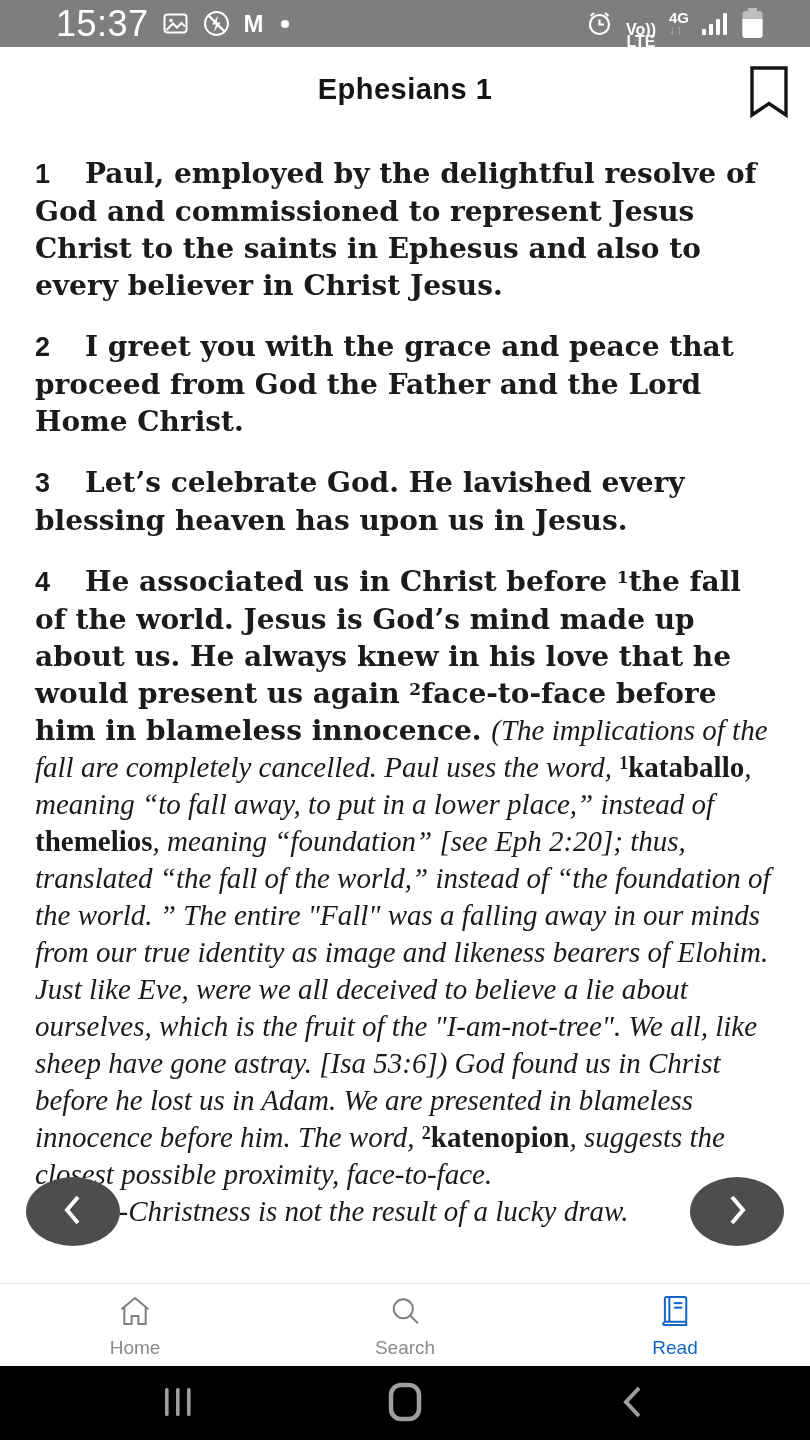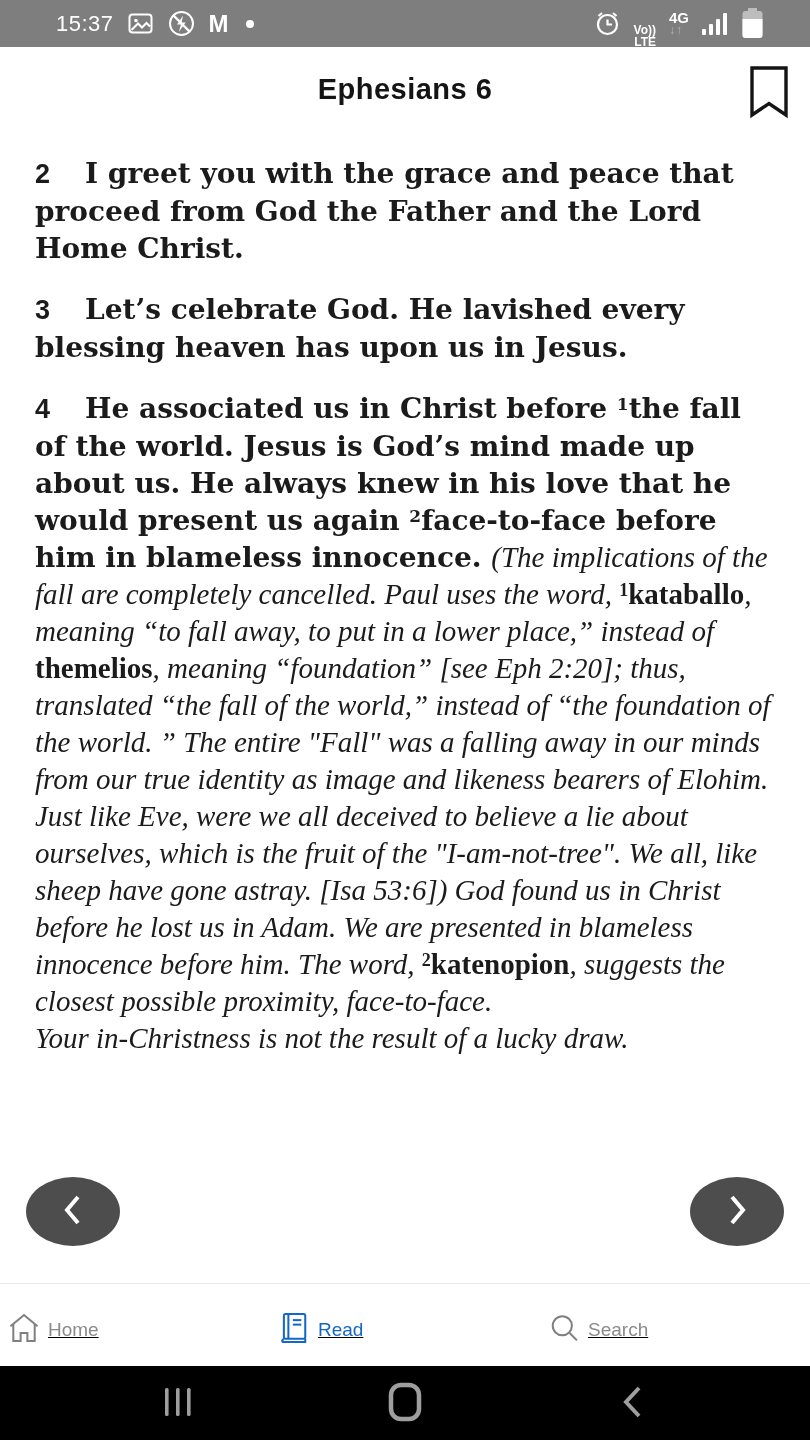--- a/index.html
+++ b/index.html
@@ -3,26 +3,26 @@
 <meta charset="utf-8">
 <style>
   html,body{margin:0;padding:0;background:#222;}
   .screen{position:relative;width:810px;height:1440px;background:#fff;overflow:hidden;
           font-family:"Liberation Sans",sans-serif;margin:0 auto;}
 
   
   .status-bar{position:absolute;top:0;left:0;width:810px;height:47px;background:#7e7e7e;
               box-sizing:border-box;display:flex;align-items:center;padding:0 46px 0 56px;color:#fff;}
   .sb-left{display:flex;align-items:center;gap:13px;}
-  .sb-time{font-size:22px;letter-spacing:.5px;}
+  .sb-time{font-size:36px;letter-spacing:.5px;}
   .sb-right{margin-left:auto;display:flex;align-items:center;gap:13px;}
   .sb-icon{display:flex;align-items:center;justify-content:center;}
   .gmail-m{font-size:24px;font-weight:700;line-height:1;}
   .sb-dot{width:8px;height:8px;border-radius:50%;background:#fff;margin-left:4px;}
-  .volte{font-size:12px;font-weight:700;line-height:12px;text-align:right;margin-top:24px;}
+  .volte{font-size:16px;font-weight:700;line-height:12px;text-align:center;margin-top:24px;}
   .netblock{text-align:left;line-height:13px;}
   .net-4g{font-size:15px;font-weight:700;}
   .net-arrows{font-size:12px;color:#b5b5b5;letter-spacing:1px;}
 
   
   .app{position:absolute;top:47px;left:0;width:810px;height:1236px;background:#fff;overflow:hidden;}
   .app-header{position:relative;height:70px;}
   .page-title{position:absolute;top:26px;left:0;width:100%;text-align:center;
               font-size:29px;font-weight:700;color:#141414;letter-spacing:.5px;}
   .bookmark-btn{position:absolute;top:18px;right:18px;width:46px;height:54px;background:none;border:none;padding:0;cursor:pointer;}
@@ -40,22 +40,22 @@
 
   
   .pager-btn{position:absolute;width:94px;height:69px;border-radius:50%;background:#4d4d4d;
              border:none;display:flex;align-items:center;justify-content:center;cursor:pointer;padding:0;}
   .pager-prev{left:26px;top:1177px;}
   .pager-next{left:690px;top:1177px;}
 
   
   .bottom-nav{position:absolute;top:1283px;left:0;width:810px;height:83px;background:#fff;
               border-top:1px solid #eaeaea;box-sizing:border-box;display:flex;}
-  .nav-item{flex:1;display:flex;flex-direction:row;align-items:center;justify-content:flex-start;
-            padding-top:10px;gap:6px;background:none;border:none;cursor:pointer;text-decoration:underline;}
+  .nav-item{flex:1;display:flex;flex-direction:column;align-items:center;justify-content:flex-start;
+            padding-top:10px;gap:6px;background:none;border:none;cursor:pointer;}
   .nav-label{font-size:19px;color:#8a8a8a;}
   .nav-item.active .nav-label{color:#1467c5;}
 
   
   .android-bar{position:absolute;top:1366px;left:0;width:810px;height:74px;background:#000;
                box-sizing:border-box;display:flex;align-items:center;justify-content:space-between;
                padding:0 148px;}
   .and-btn{width:60px;height:50px;display:flex;align-items:center;justify-content:center;
            background:none;border:none;cursor:pointer;padding:0;}
 </style>
@@ -116,32 +116,33 @@
           <rect x="7" y="0" width="9" height="4" fill="#bdbdbd"></rect>
           <rect x="1.5" y="3" width="20" height="27" rx="3" fill="#bdbdbd"></rect>
           <path d="M1.5 11 h20 v16 a3 3 0 0 1 -3 3 h-14 a3 3 0 0 1 -3 -3 z" fill="#fff"></path>
         </svg>
       </span>
     </div>
   </div>
 
   <div class="app">
     <div class="app-header">
-      <div class="page-title">Ephesians 6</div>
+      <div class="page-title">Ephesians 1</div>
       <button class="bookmark-btn">
         <span>
           <svg width="46" height="54" viewBox="0 0 46 54" fill="none" stroke="#141414" stroke-width="3.4" stroke-linejoin="miter">
             <path d="M6 3 H40 V50 L23 38.5 L6 50 Z"></path>
           </svg>
         </span>
       </button>
     </div>
 
     <div class="reader">
       <div id="verse-list">
+          <p class="verse"><span class="vnum">1</span><span class="seg-verse">Paul, employed by the delightful resolve of God and commissioned to represent Jesus Christ to the saints in Ephesus and also to every believer in Christ Jesus.</span></p>
           <p class="verse"><span class="vnum">2</span><span class="seg-verse">I greet you with the grace and peace that proceed from God the Father and the Lord Home Christ.</span></p>
           <p class="verse"><span class="vnum">3</span><span class="seg-verse">Let’s celebrate God. He lavished every blessing heaven has upon us in Jesus.</span></p>
           <p class="verse"><span class="vnum">4</span><span class="seg-verse">He associated us in Christ before </span><sup class="seg-verse-sup">1</sup><span class="seg-verse">the fall of the world. Jesus is God’s mind made up about us. He always knew in his love that he would present us again </span><sup class="seg-verse-sup">2</sup><span class="seg-verse">face-to-face before him in blameless innocence. </span><span class="seg-commentary">(The implications of the fall are completely cancelled. Paul uses the word, </span><sup class="seg-commentary-sup">1</sup><span class="seg-commentary-bold">kataballo</span><span class="seg-commentary">, meaning “to fall away, to put in a lower place,” instead of </span><span class="seg-commentary-bold">themelios</span><span class="seg-commentary">, meaning “foundation” [see Eph 2:20]; thus, translated “the fall of the world,” instead of “the foundation of the world. ” The entire "Fall" was a falling away in our minds from our true identity as image and likeness bearers of Elohim. Just like Eve, were we all deceived to believe a lie about ourselves, which is the fruit of the "I-am-not-tree". We all, like sheep have gone astray. [Isa 53:6]) God found us in Christ before he lost us in Adam. We are presented in blameless innocence before him. The word, </span><sup class="seg-commentary-sup">2</sup><span class="seg-commentary-bold">katenopion</span><span class="seg-commentary">, suggests the closest possible proximity, face-to-face.</span><br><span class="seg-commentary">Your in-Christness is not the result of a lucky draw.</span></p>
         </div>
     </div>
   </div>
 
   <button class="pager-btn pager-prev">
     <span>
       <svg width="24" height="34" viewBox="0 0 24 34" fill="none" stroke="#fff" stroke-width="4">
@@ -160,41 +161,41 @@
   <div class="bottom-nav">
     <button class="nav-item">
       <span>
         <svg width="36" height="34" viewBox="0 0 32 30" fill="none" stroke="#808080" stroke-width="1.8">
           <path d="M4 13.5 L16 3.5 L28 13.5"></path>
           <path d="M6.5 11.5 V26.5 H13 V19.5 H19 V26.5 H25.5 V11.5"></path>
         </svg>
       </span>
       <span class="nav-label">Home</span>
     </button>
+    <button class="nav-item">
+      <span>
+        <svg width="36" height="34" viewBox="0 0 32 30" fill="none" stroke="#808080" stroke-width="1.8">
+          <circle cx="14.5" cy="13" r="8.5"></circle>
+          <path d="M21 19.5 L27.5 26"></path>
+        </svg>
+      </span>
+      <span class="nav-label">Search</span>
+    </button>
     <button class="nav-item active">
       <span>
         <svg width="36" height="34" viewBox="0 0 32 30" fill="none" stroke="#1467c5" stroke-width="1.8">
           <rect x="7" y="2.5" width="19" height="22" rx="1.5"></rect>
           <path d="M11 2.5 V24.5"></path>
           <path d="M15 8 H22.5"></path>
           <path d="M15 12 H22.5"></path>
           <path d="M7 24.5 l-1.5 1.5 a1.5 1.5 0 0 0 1.5 1.5 h19 v-3"></path>
         </svg>
       </span>
       <span class="nav-label">Read</span>
     </button>
-    <button class="nav-item">
-      <span>
-        <svg width="36" height="34" viewBox="0 0 32 30" fill="none" stroke="#808080" stroke-width="1.8">
-          <circle cx="14.5" cy="13" r="8.5"></circle>
-          <path d="M21 19.5 L27.5 26"></path>
-        </svg>
-      </span>
-      <span class="nav-label">Search</span>
-    </button>
   </div>
 
   <div class="android-bar">
     <button class="and-btn">
       <span>
         <svg width="26" height="28" viewBox="0 0 26 28" fill="#9e9e9e">
           <rect x="0" y="0" width="3.6" height="28" rx="1.6"></rect>
           <rect x="11" y="0" width="3.6" height="28" rx="1.6"></rect>
           <rect x="22" y="0" width="3.6" height="28" rx="1.6"></rect>
         </svg>

